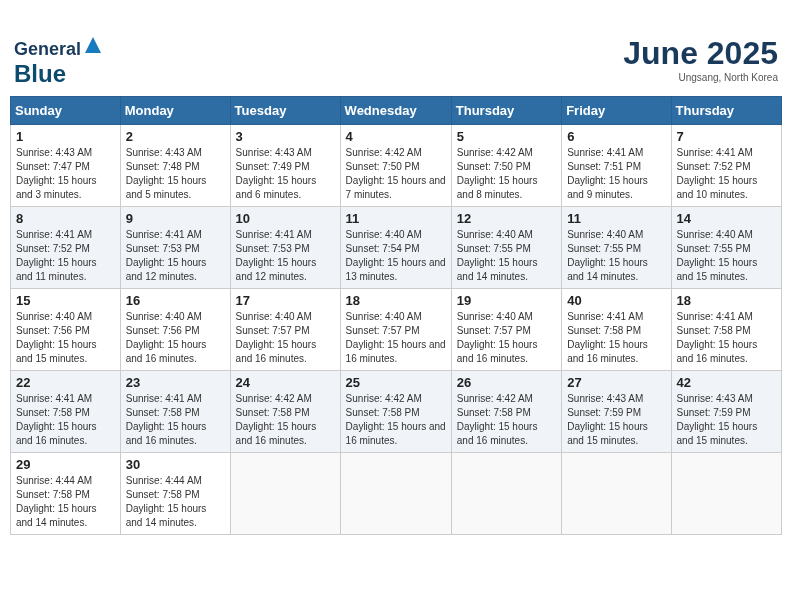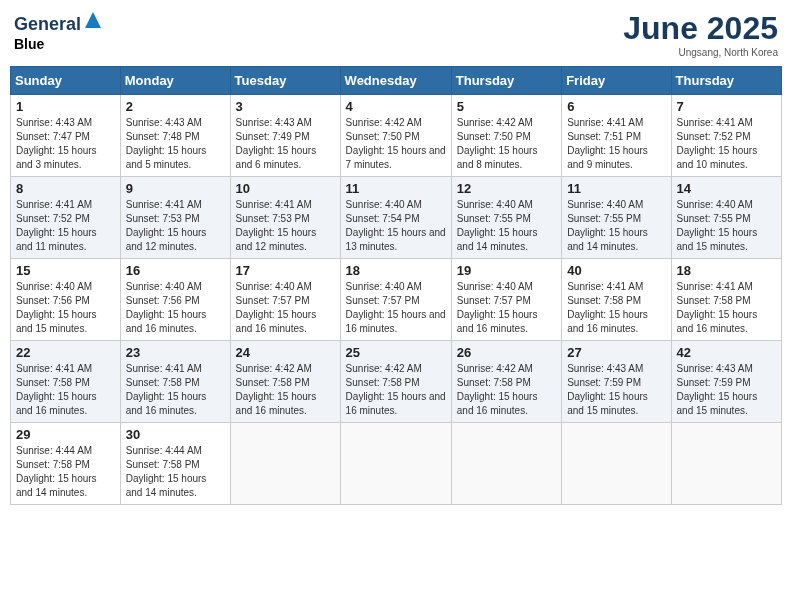--- a/index.html
+++ b/index.html
@@ -9,34 +9,35 @@
       width: 792px;
       min-height: 612px;
       padding: 10px;
     }
     .header-area {
       display: flex;
       justify-content: space-between;
       align-items: flex-start;
       margin-bottom: 8px;
       padding: 0 4px;
+      margin-top: 25px;
     }
     .logo {
       display: flex;
       align-items: center;
     }
     .logo-text-general {
       font-size: 18px;
       font-weight: bold;
       color: #1a3a5c;
     }
     .logo-text-blue {
-      font-size: 14px;
-      font-weight: bold;
-      color: #000000;
+      font-size: 24px;
+      font-weight: bold;
+      color: #0c4a6e;
       text-align: right;
     }
     .logo-icon {
       width: 20px;
       height: 20px;
       margin-left: 2px;
     }
     .title-area {
       text-align: right;
     }

